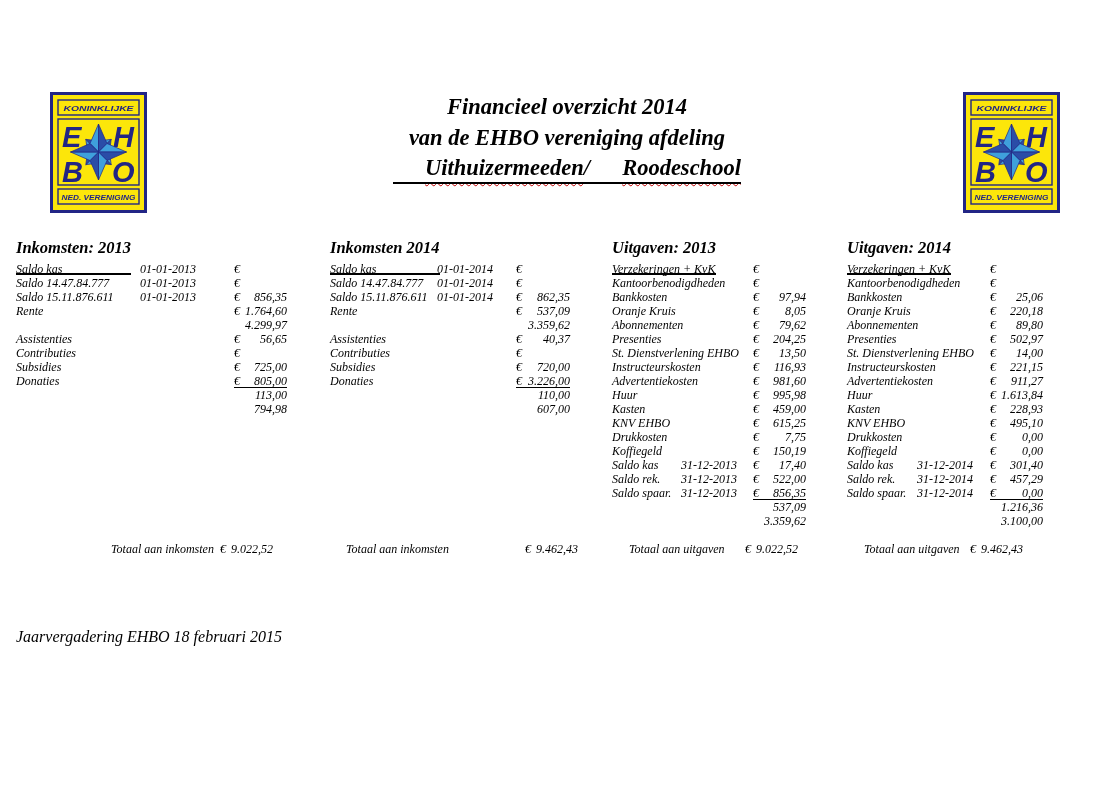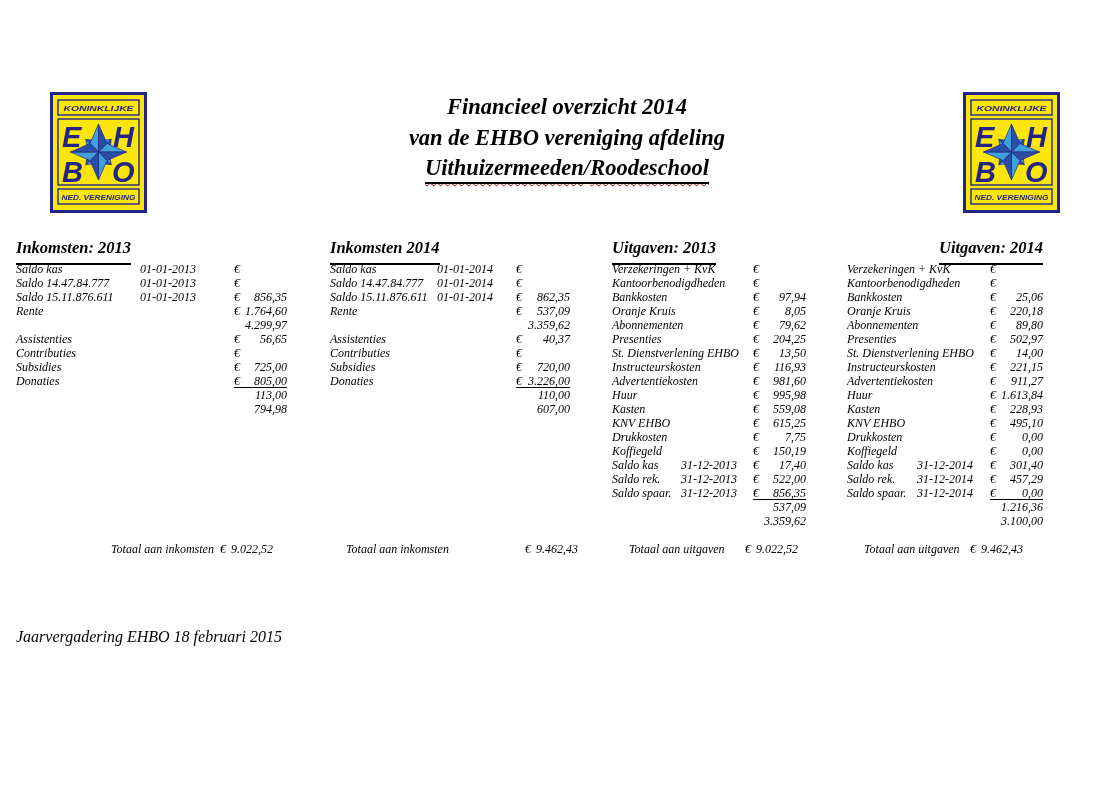--- a/index.html
+++ b/index.html
@@ -40,28 +40,29 @@
   .t3wrap::after {
     content:""; position:absolute; left:0; right:0; bottom:0px;
     border-bottom:2px solid var(--text,#000);
   }
   .wavy {
     text-decoration-line:underline;
     text-decoration-style:wavy;
     text-decoration-color:var(--spell_red,#c00000);
     text-decoration-thickness:1px;
     text-underline-offset:7px;
+    margin-left:32px;
   }
 
   
   .col { position:absolute; top:240px; font-size:12px; }
   .col-heading {
     display:inline-block;
     font-size:16.5px; font-weight:bold; line-height:15px;
-    padding-bottom:8px;
+    padding-bottom:18px;
     border-bottom:2px solid var(--text,#000);
     white-space:pre;
   }
   .rows { position:absolute; top:22px; left:0; right:0; }
   .frow { position:relative; height:14px; line-height:14px; }
   .frow span { white-space:pre; }
   .lab { position:absolute; left:0; top:0; }
   .dat { position:absolute; left:var(--dateoff); top:0; }
   .cur { position:absolute; left:var(--curoff); top:0; }
   .amt { position:absolute; right:0; top:0;margin-top:28px; }
@@ -330,21 +331,21 @@
         <div class="frow">
           <span class="lab">Instructeurskosten</span>
           <span class="dat"></span>
           <span class="cur">€</span>
           <span class="amt">995,98</span>
         </div>
         <div class="frow">
           <span class="lab">Advertentiekosten</span>
           <span class="dat"></span>
           <span class="cur">€</span>
-          <span class="amt">559,08</span>
+          <span class="amt">459,00</span>
         </div>
         <div class="frow">
           <span class="lab">Huur</span>
           <span class="dat"></span>
           <span class="cur">€</span>
           <span class="amt">615,25</span>
         </div>
         <div class="frow">
           <span class="lab">Kasten</span>
           <span class="dat"></span>
@@ -387,21 +388,21 @@
           <span class="cur">€</span>
           <span class="amt">3.359,62</span>
         </div>
       </div>
     <div class="total">
       <span class="tlab">Totaal aan uitgaven</span>
       <span class="tval"><span class="cur2">€</span><span>9.022,52</span></span>
     </div>
   </div>
 
-  <div class="col" style="left:847px; width:196px;text-align:right; --dateoff:70px; --curoff:143px; --totlaboff:1px; --totinset:20px;">
+  <div class="col" style="left:847px; width:196px; --dateoff:70px; --curoff:143px; --totlaboff:1px; --totinset:20px;">
     <span class="col-heading">Uitgaven: 2014</span>
     <div class="rows">
         <div class="frow">
           <span class="lab">Verzekeringen + KvK</span>
           <span class="dat"></span>
           <span class="cur">€</span>
           <span class="amt">25,06</span>
         </div>
         <div class="frow">
           <span class="lab">Kantoorbenodigdheden</span>

